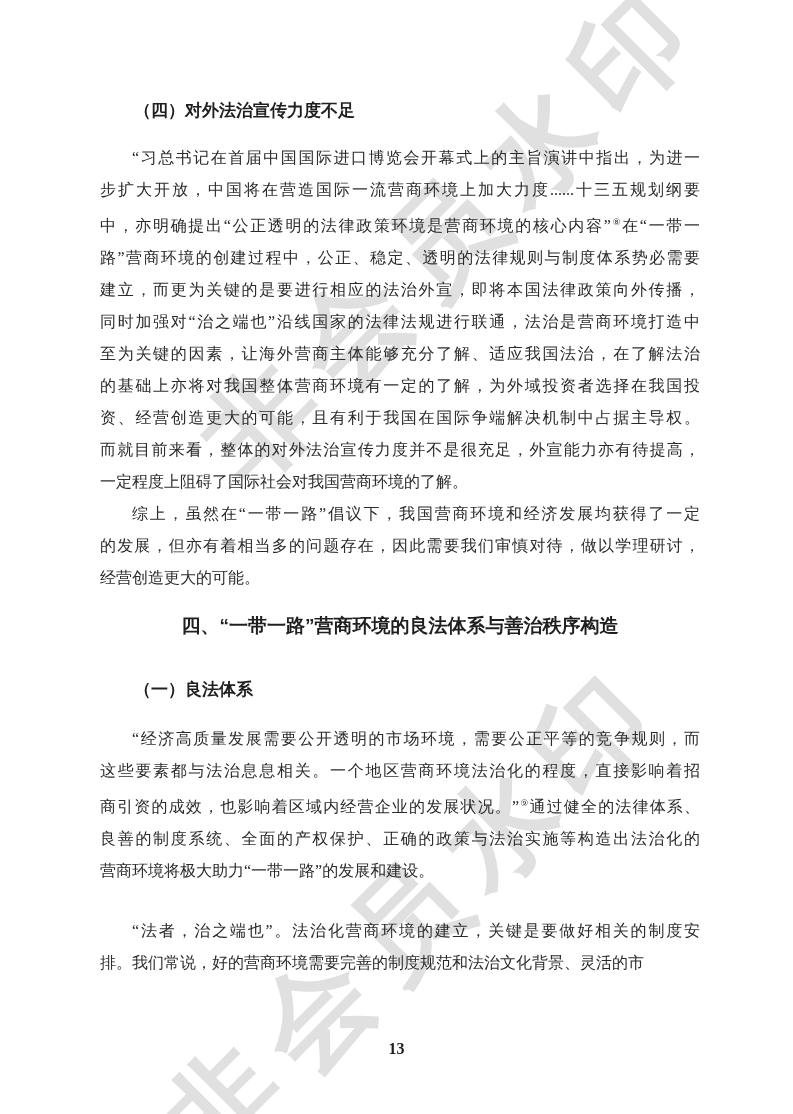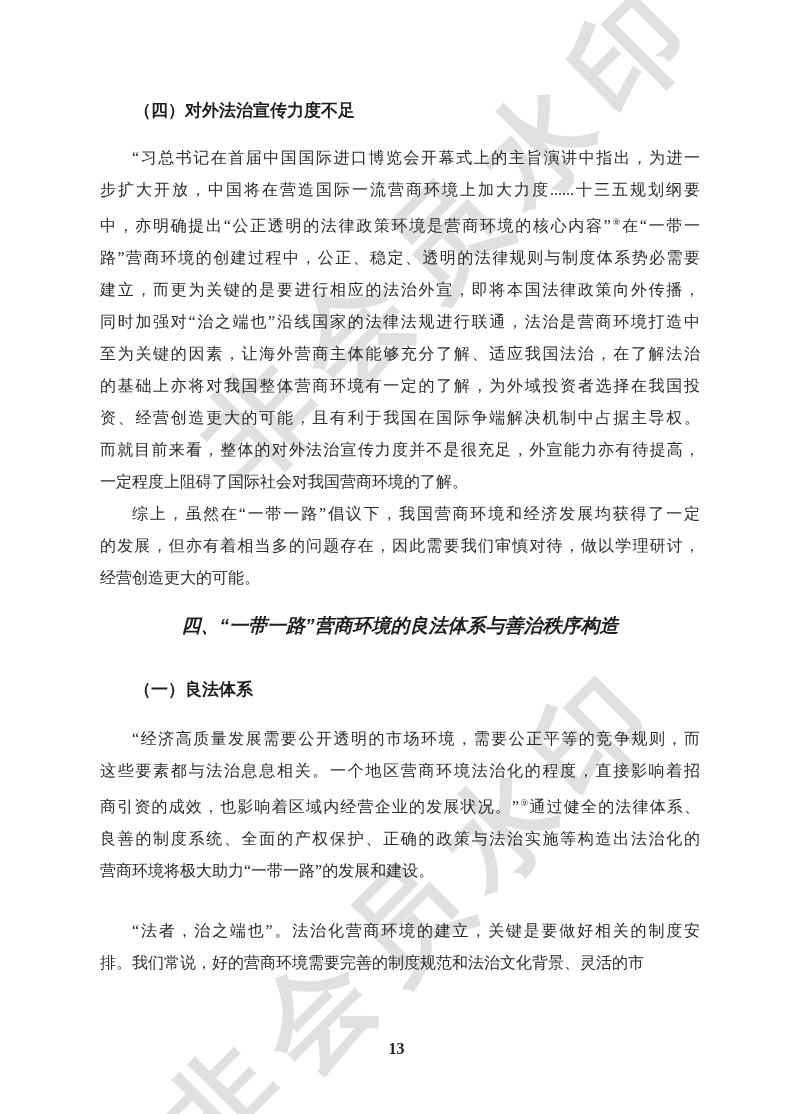--- a/index.html
+++ b/index.html
@@ -49,21 +49,20 @@
   .block.subheading:first-child { margin-top: 98px; }
   .block.sub2 { margin-top: 31px; }
   .block.main-heading {
     margin-top: 12px;
     font-family: "Liberation Sans", "DejaVu Sans", sans-serif;
     font-weight: 700;
     font-size: 19px;
     line-height: 40px;
     color: #1f1f1f;
     text-align: center;
-    font-style: italic;
   }
   .block.paragraph { margin-top: 0; font-size: 16px; }
   .block.p-after-head { margin-top: 18px; }
   .block.p-after-main { margin-top: 20px; }
   .block.p-after-sub2 { margin-top: 28px; }
   .line {
     line-height: 32px;
     text-align: justify;
     white-space: normal;
   }

